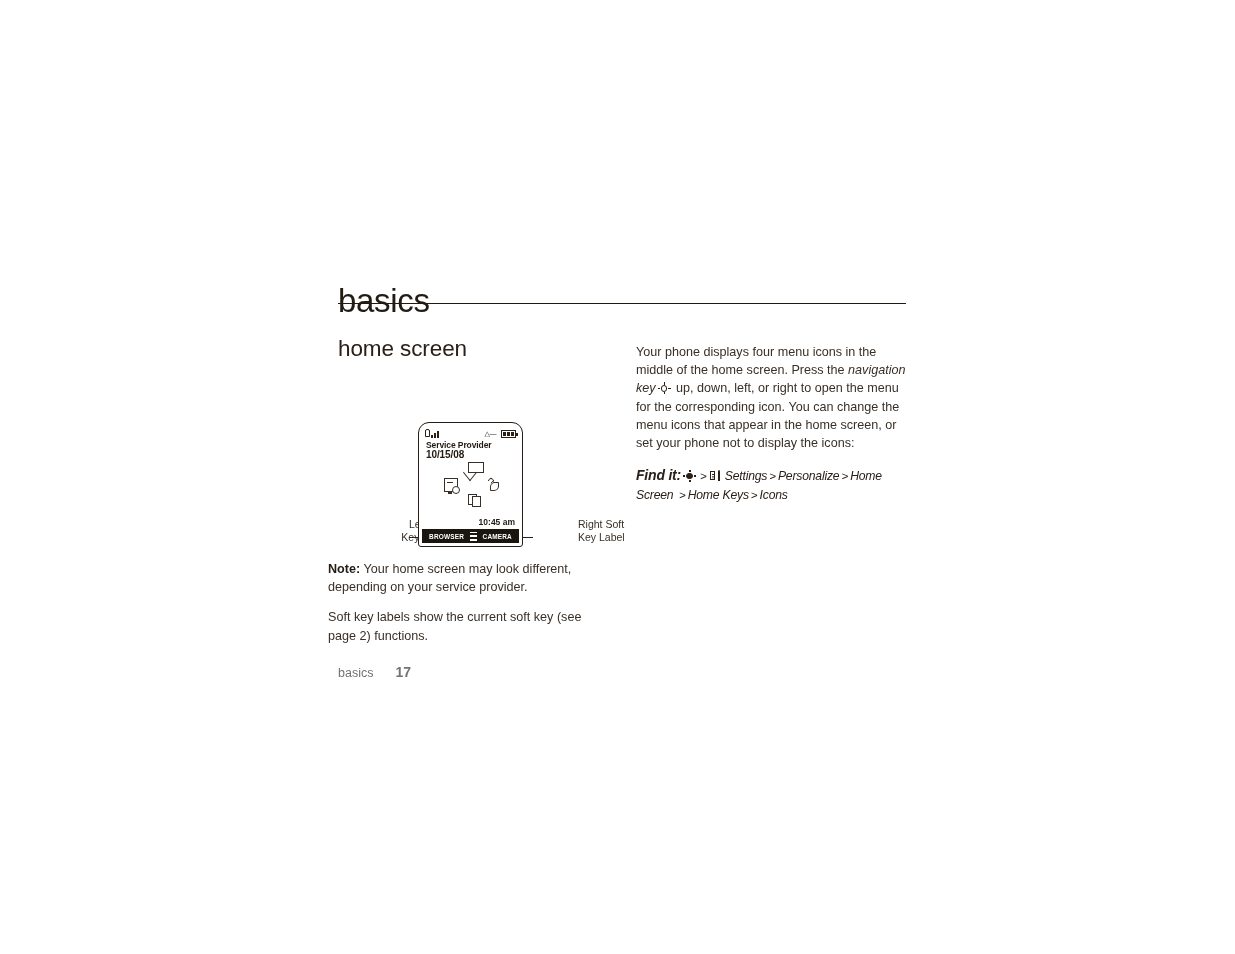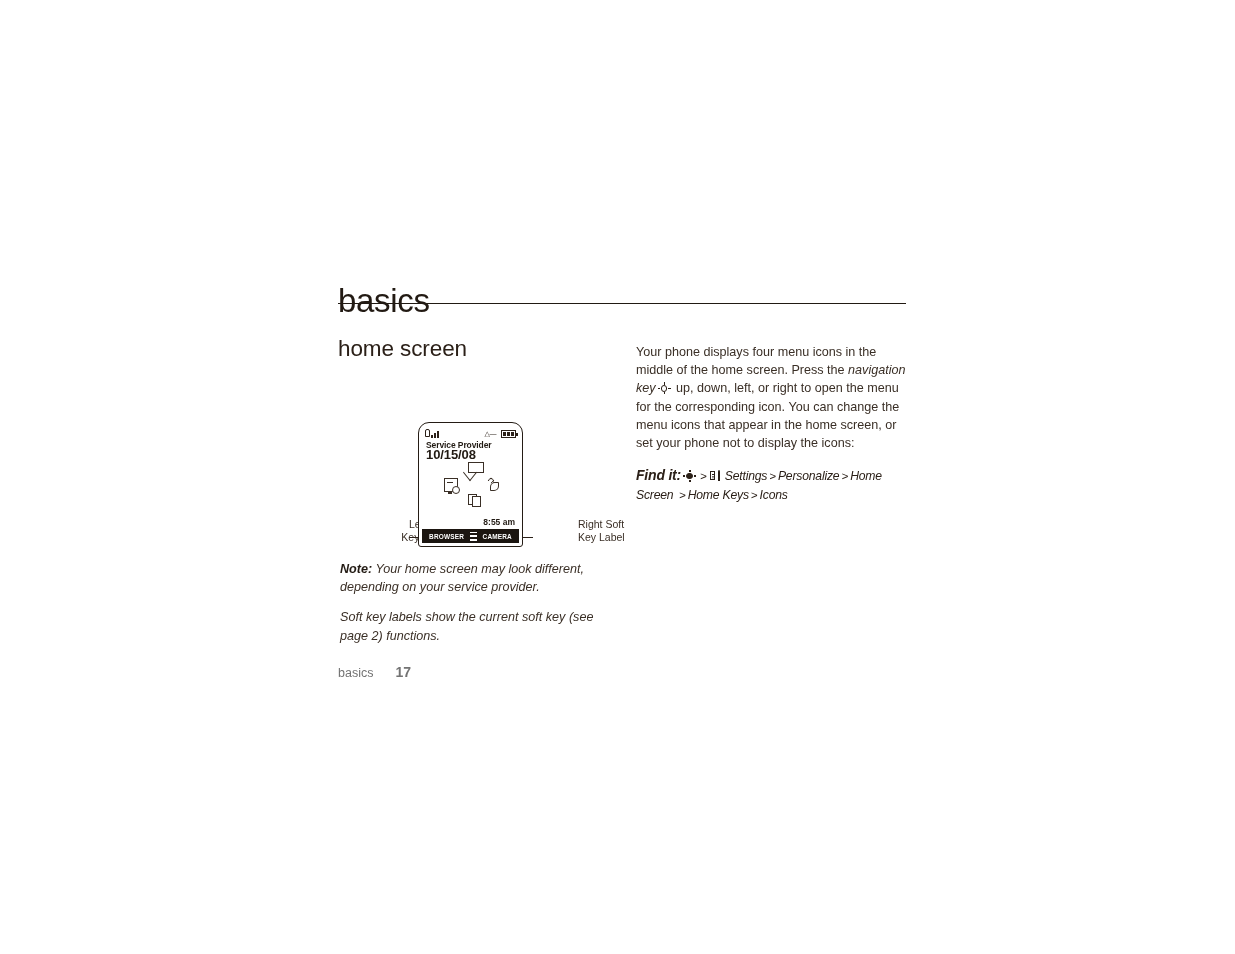--- a/index.html
+++ b/index.html
@@ -188,21 +188,21 @@
     letter-spacing: -0.1px;
     color: #211a13;
     font-family: "Liberation Sans", sans-serif;
     line-height: 10px;
     white-space: nowrap;
   }
   .date {
     position: absolute;
     left: 4px;
     top: 24px;
-    font-size: 13px;
+    font-size: 10px;
     font-weight: bold;
     letter-spacing: -0.1px;
     color: #211a13;
     line-height: 10px;
   }
 
   .menu-icons {
     position: absolute;
     left: 4px;
     top: 36px;
@@ -566,37 +566,37 @@
             </div>
           </div>
           <div class="mi mi-docs">
             <div class="docs">
               <span class="pg-back"></span>
               <span class="pg-front"></span>
             </div>
           </div>
         </div>
 
-        <div class="clock">8:55 am</div>
+        <div class="clock">10:45 am</div>
 
         <div class="softbar">
           <span class="soft-label">BROWSER</span>
           <span class="soft-menu-icon">
               <i></i>
               <i></i>
               <i></i>
             </span>
           <span class="soft-label">CAMERA</span>
         </div>
 
       </div>
     </div>
   </div>
 
-  <div style="position:absolute; left:340px; top:560px; width:272px;font-style:italic;">
+  <div style="position:absolute; left:328px; top:560px; width:272px;">
     <p class="body"><span class="bold">Note:</span><span> Your home screen may look different, depending on your service provider.</span></p>
     <p class="body tight">Soft key labels show the current soft key (see page 2) functions.</p>
   </div>
 
   <div class="col-right">
     <p class="body"><span>Your phone displays four menu icons in the middle of the home screen. Press the </span><span class="it">navigation key</span><span class="navkey"><span class="d up"></span><span class="d down"></span><span class="d left"></span><span class="d right"></span><span class="ring"></span></span><span> up, down, left, or right to open the menu for the corresponding icon. You can change the menu icons that appear in the home screen, or set your phone not to display the icons:</span></p>
 
     <div class="findit">
       <span class="findit-label">Find it:</span><span class="navkey"><span class="d up"></span><span class="d down"></span><span class="d left"></span><span class="d right"></span><span class="ring solid"></span></span><span class="sep">&gt;</span><span class="settings-icon"><span class="sq"></span><span class="wr"></span></span><span class="menu-path">Settings</span><span class="sep">&gt;</span><span class="menu-path">Personalize</span><span class="sep">&gt;</span><span class="menu-path">Home Screen</span>
       <span class="sep">&gt;</span><span class="menu-path">Home Keys</span><span class="sep">&gt;</span><span class="menu-path">Icons</span>

